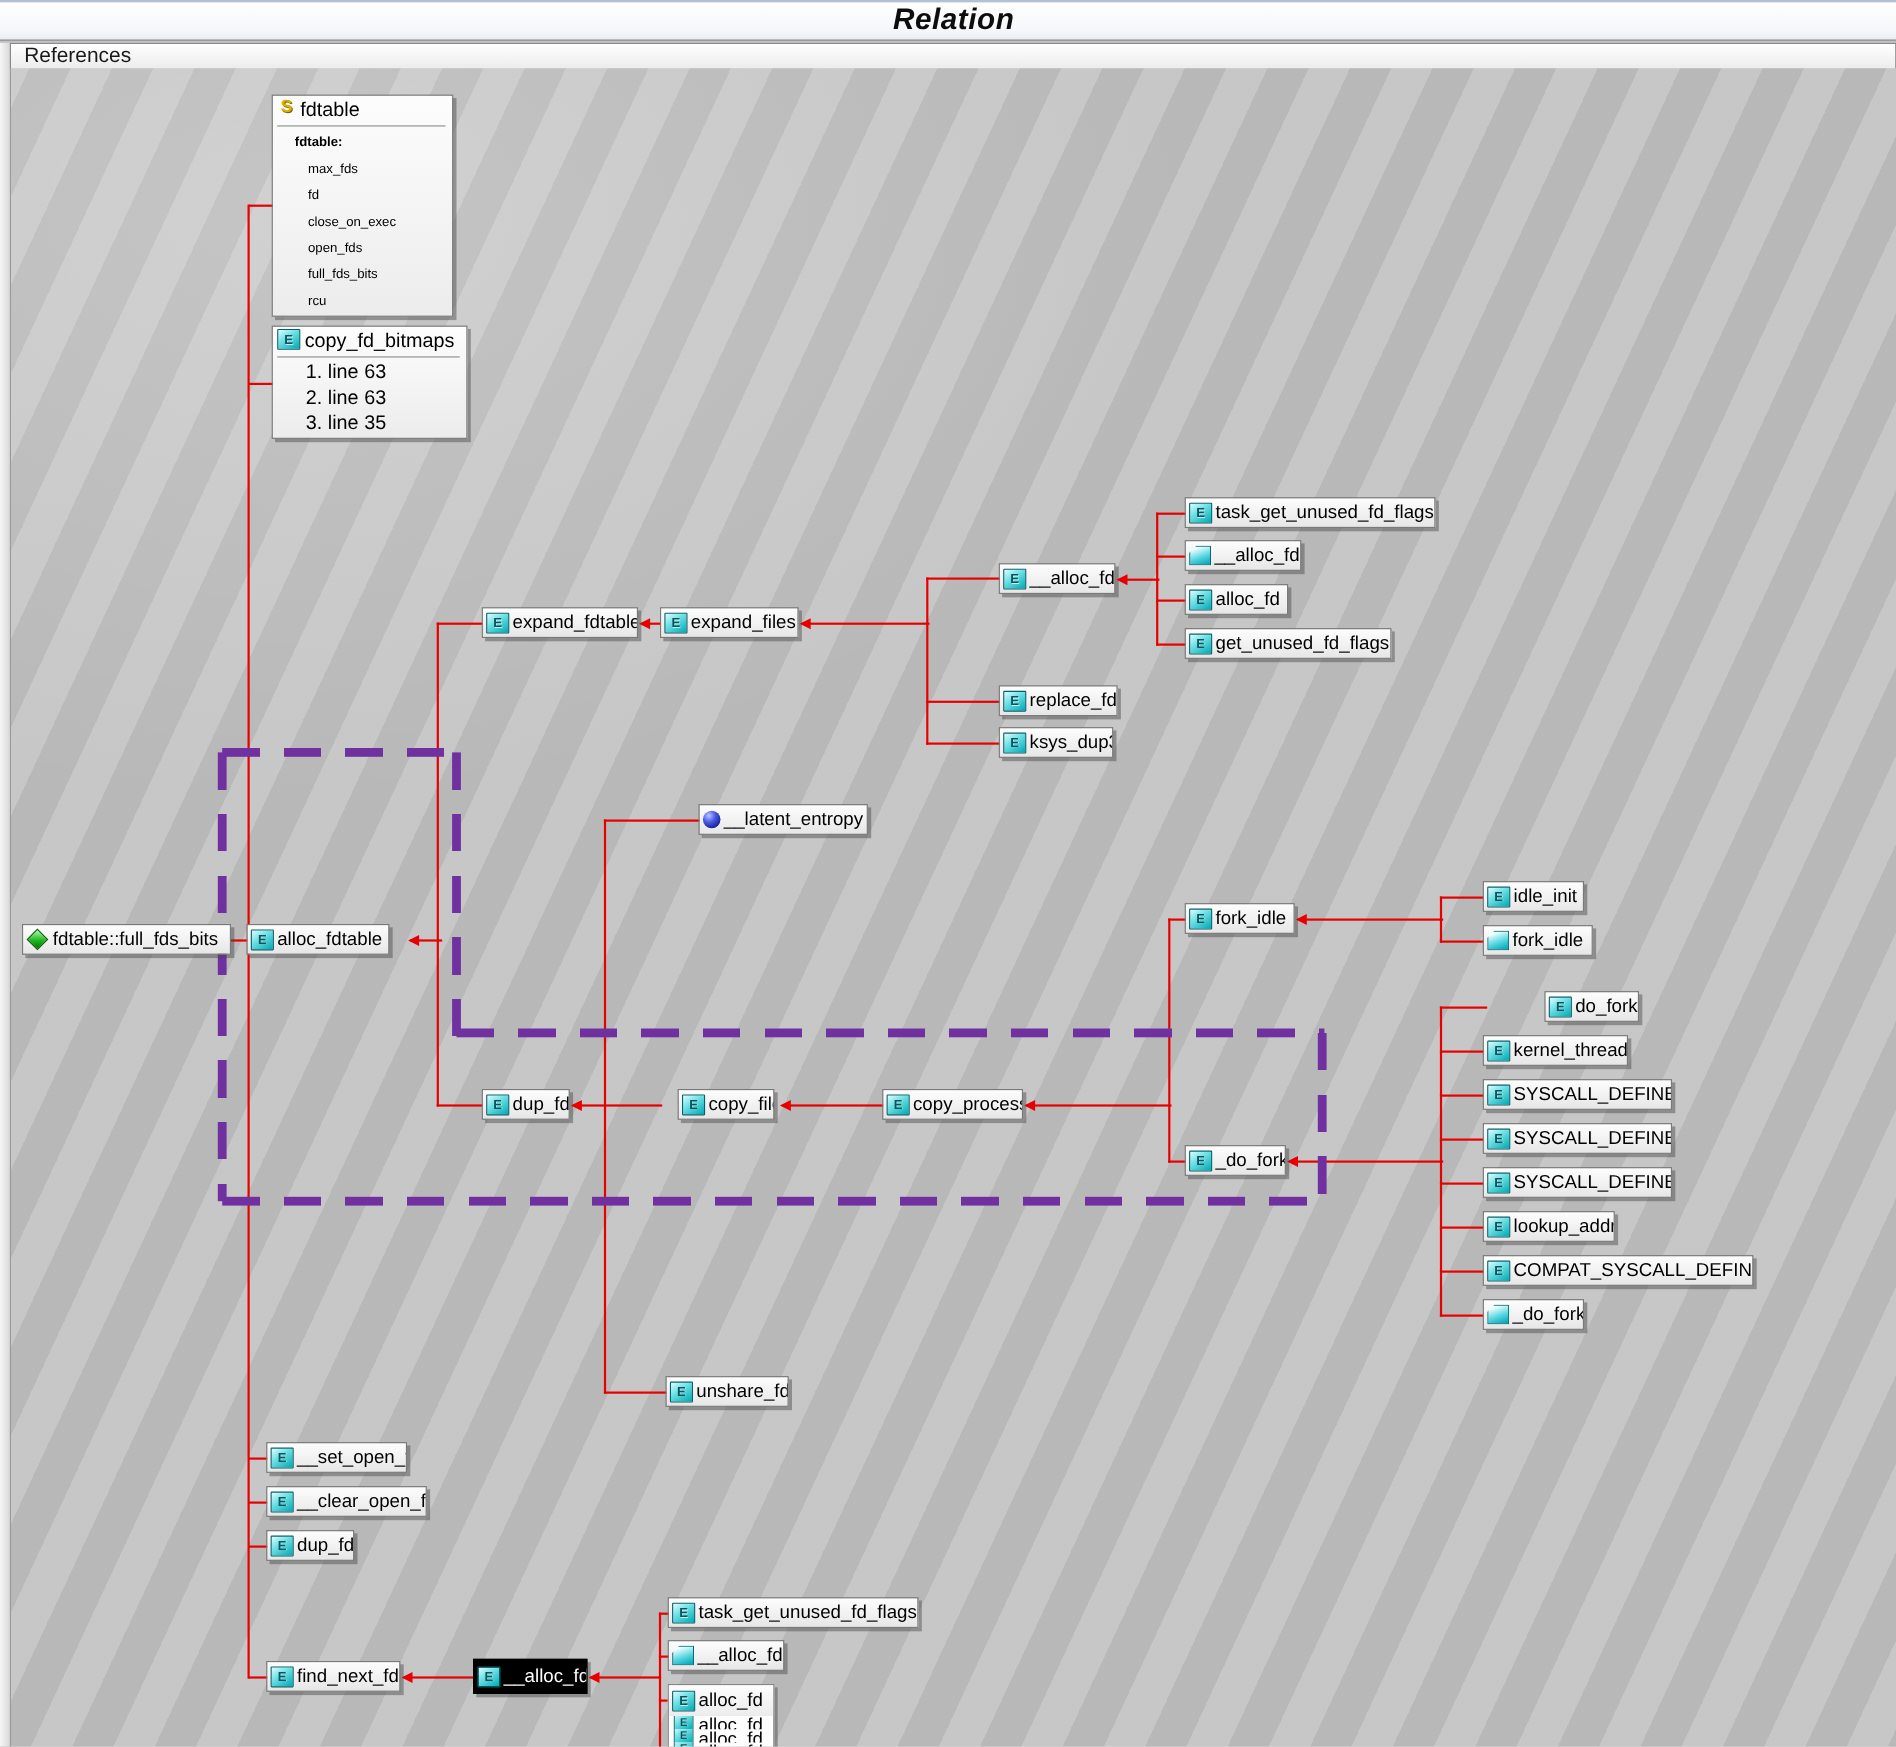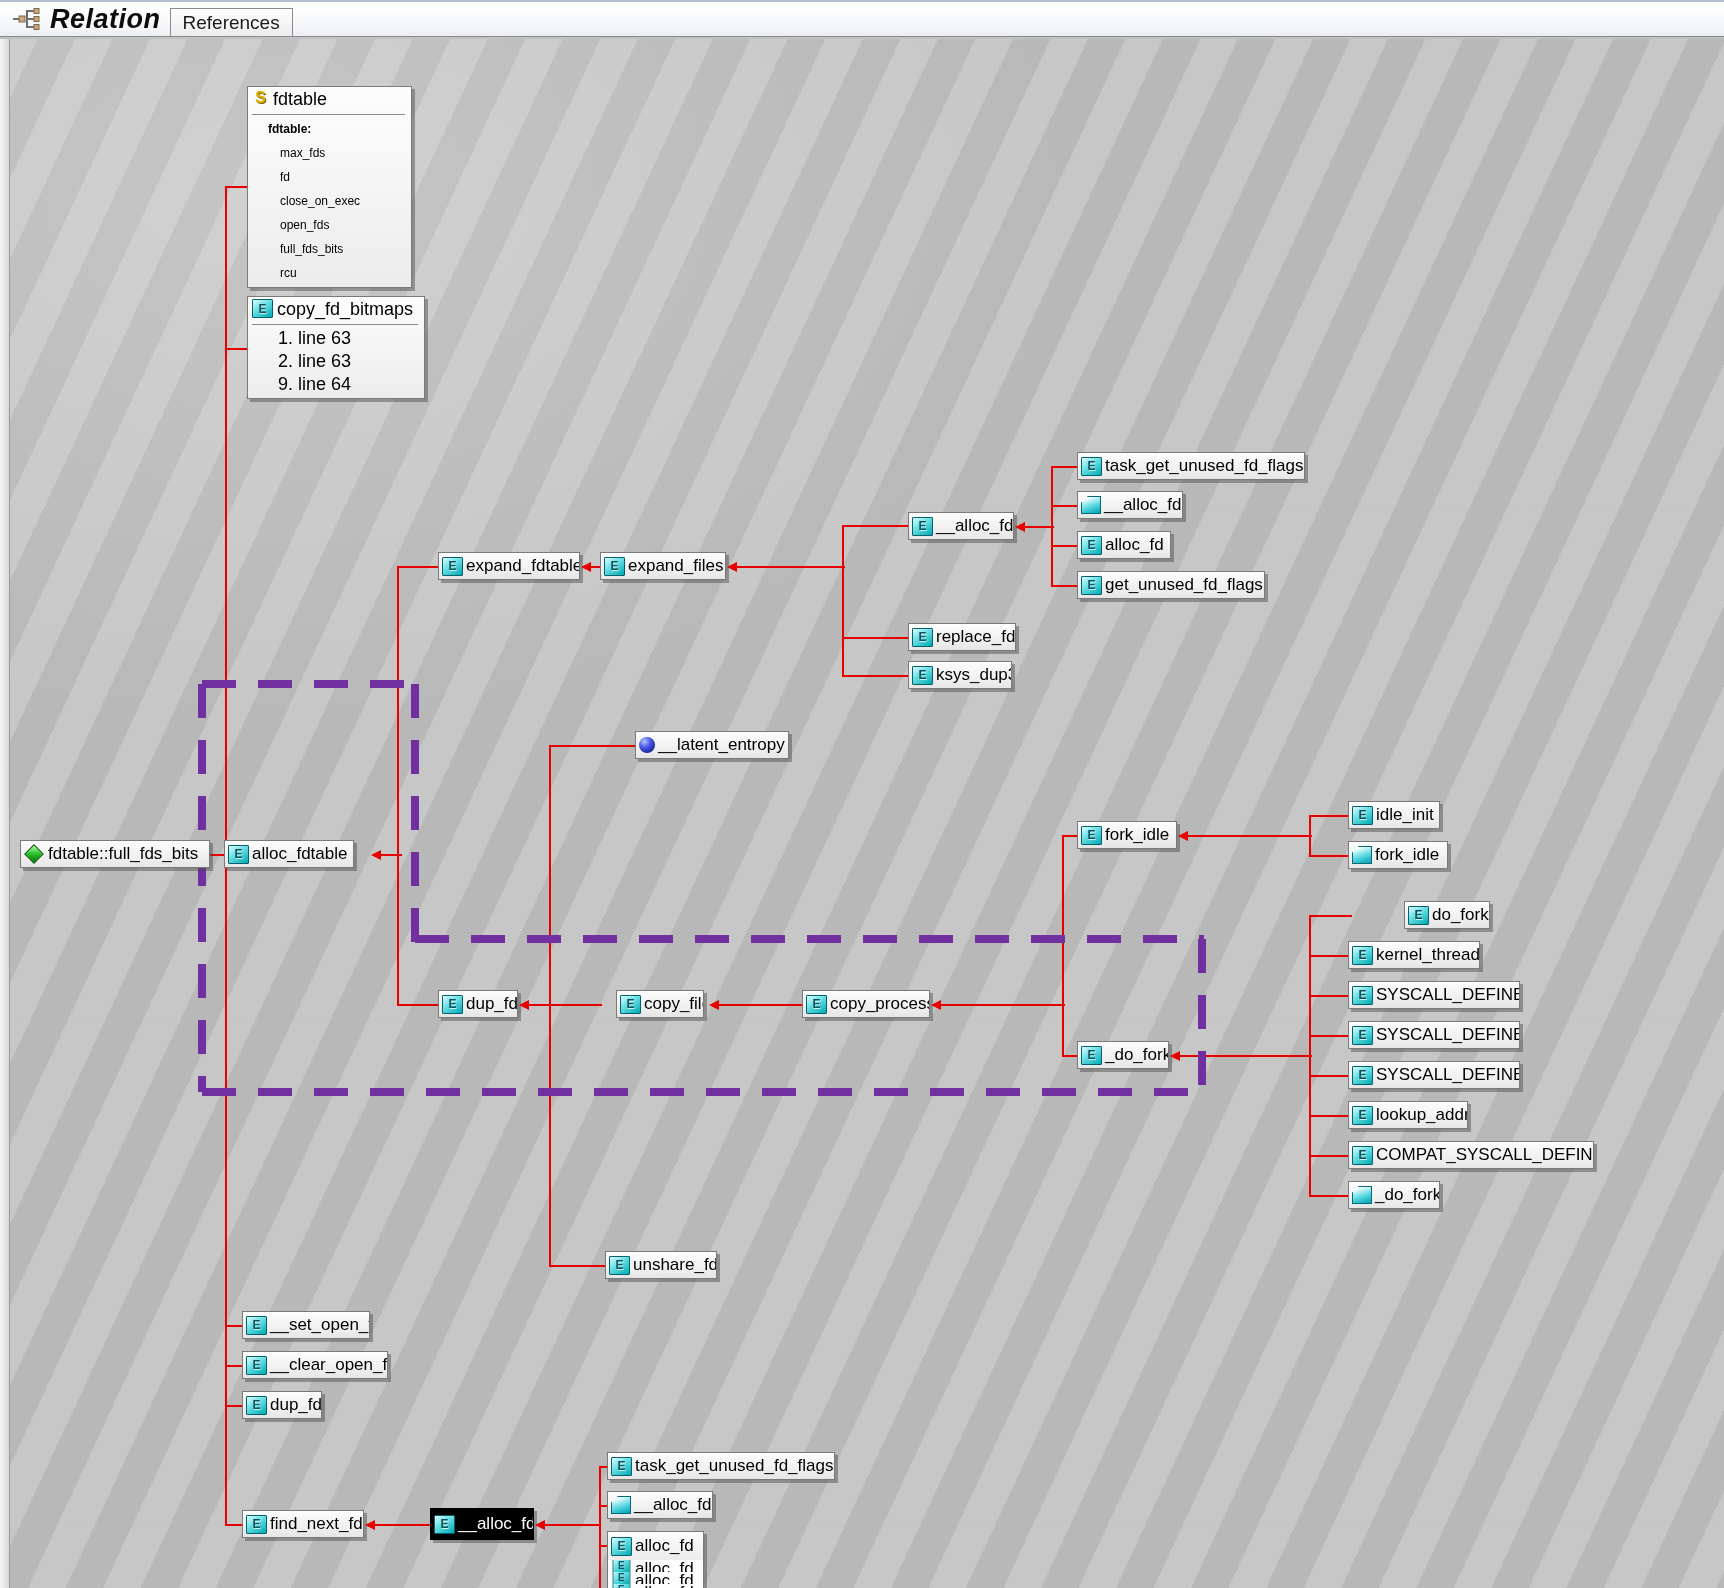--- a/index.html
+++ b/index.html
@@ -8,21 +8,21 @@
         background:#c2c2c2;}
   #canvas{position:absolute;left:0;top:39px;right:0;bottom:0;
         background:
           radial-gradient(ellipse 1400px 900px at 15% 10%, rgba(255,255,255,0.18), rgba(255,255,255,0) 60%),
           repeating-linear-gradient(115deg, rgba(255,255,255,0.08) 0 34px, rgba(0,0,0,0.05) 34px 68px),
           #c2c2c2;}
   
   #titlebar{position:absolute;left:0;top:0;width:100%;height:37px;box-sizing:border-box;
         background:linear-gradient(180deg,#ffffff 0%,#f4f6f9 80%,#e9ecf1 100%);
         border-top:2px solid #b4c0d2;border-bottom:1px solid #8a8a8a;
-        display:flex;align-items:center;z-index:6;}
+        display:flex;align-items:center;z-index:6;flex-direction:column;}
   #leftframe{position:absolute;left:0;top:39px;bottom:0;width:9px;
         background:linear-gradient(90deg,#f6f6f6,#d9d9d9);border-right:1px solid #9a9a9a;z-index:5;}
   .apptitle{font-size:27px;font-weight:bold;font-style:italic;color:#0d0d0d;margin-left:10px;letter-spacing:0.5px;}
   .tab{margin-left:9px;margin-top:6px;align-self:stretch;display:flex;align-items:center;
        border:1px solid #8a8a8a;border-bottom:none;background:linear-gradient(180deg,#ffffff,#ececec);
        padding:0 12px;font-size:19px;color:#1a1a1a;}
   .titleicon{margin-left:12px;width:28px;height:24px;}
   
   .node{position:absolute;height:28px;box-sizing:border-box;z-index:3;
         background:linear-gradient(180deg,#fdfdfd 0%,#f1f1f1 55%,#e6e6e6 100%);
@@ -189,21 +189,21 @@
     </div>
 
     <div class="gbox" style="left:247px;top:257px;width:178px;height:103px">
       <div class="gtitle">
         <span class="ic fn"></span>
         <span class="lbl">copy_fd_bitmaps</span>
       </div>
       <div class="gsep"></div>
       <div class="refitem">1. line 63</div>
       <div class="refitem">2. line 63</div>
-      <div class="refitem">9. line 64</div>
+      <div class="refitem">3. line 35</div>
     </div>
 
     <div class="node" style="left:20px;top:801px;width:190px">
         <span class="ic var"></span>
         <span class="lbl">fdtable::full_fds_bits</span>
       </div>
     <div class="node" style="left:224px;top:801px;width:130px">
         <span class="ic fn"></span>
         <span class="lbl">alloc_fdtable</span>
       </div>

